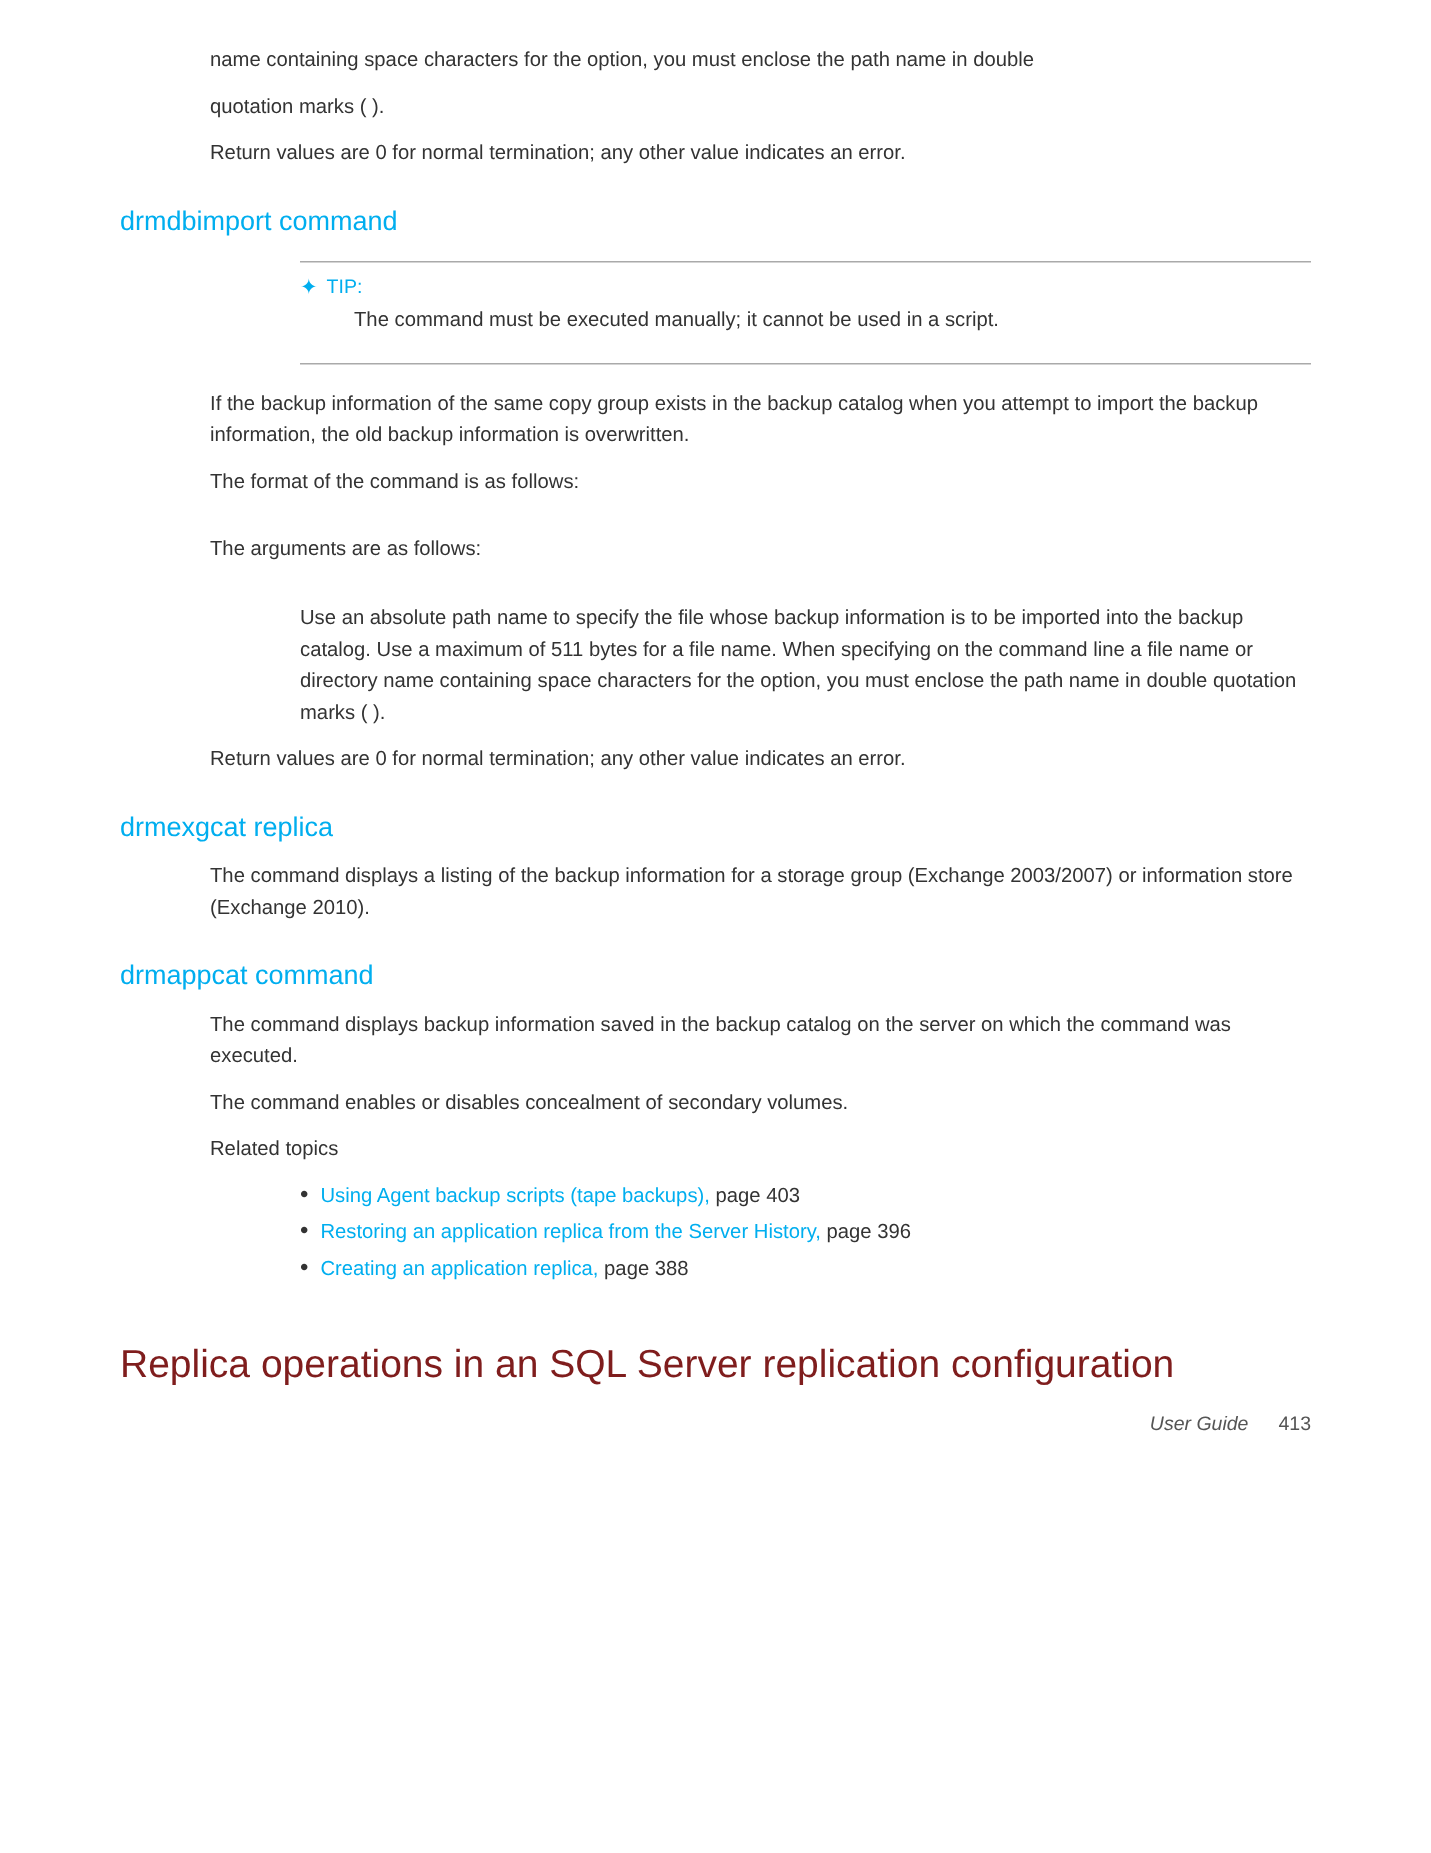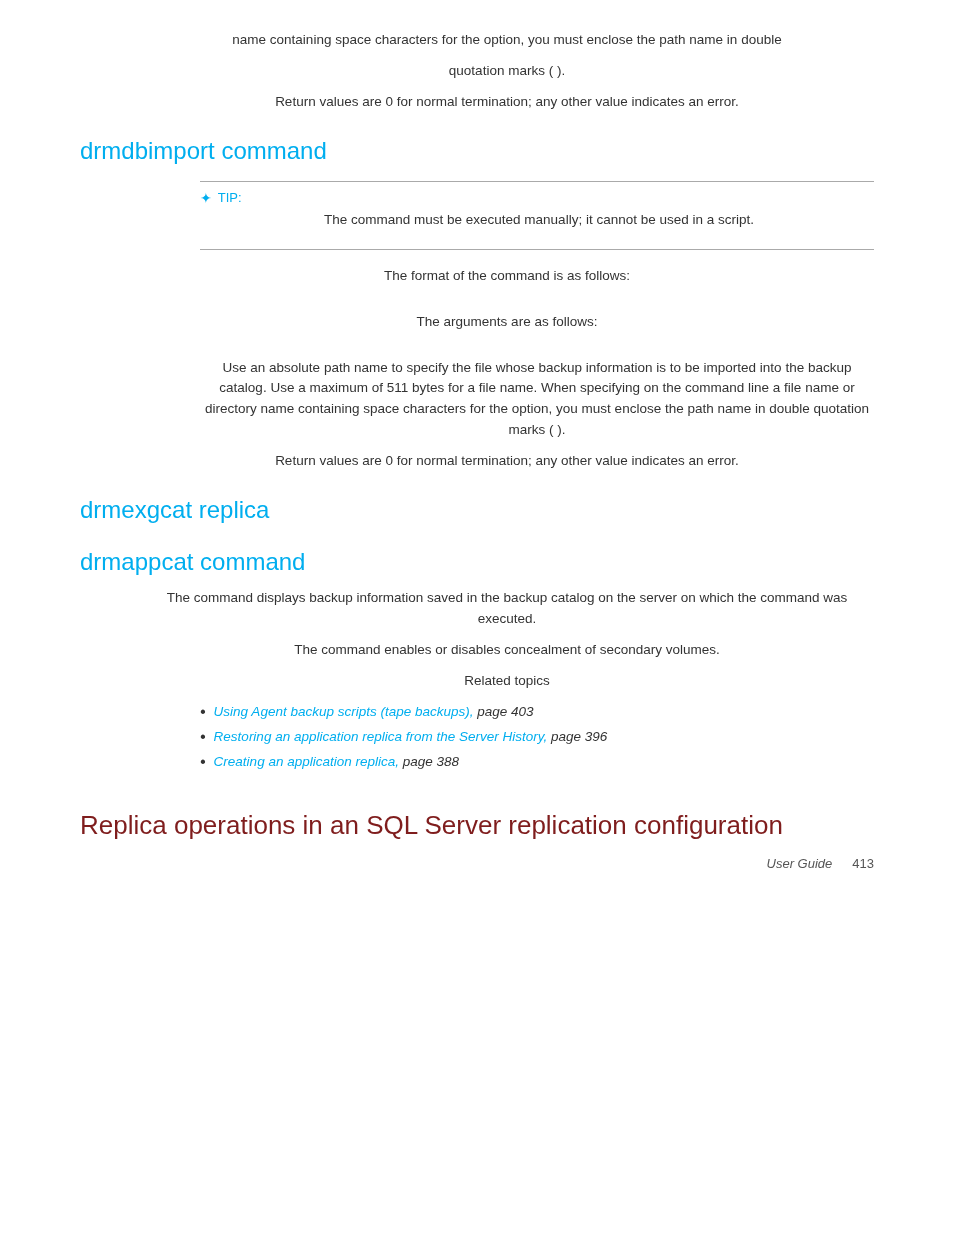--- a/index.html
+++ b/index.html
@@ -14,62 +14,60 @@
     }
     .page-content {
       max-width: 794px;
       margin: 0 auto;
     }
     .indent {
       margin-left: 60px;
     }
     .section-heading {
       color: #00AEEF;
-      font-size: 24px;
+      font-size: 18px;
       font-weight: normal;
       margin: 24px 0 12px 0;
     }
     .large-heading {
       color: #7f1d1d;
       font-size: 26px;
       font-weight: normal;
       margin: 36px 0 14px 0;
       line-height: 1.3;
     }
     p {
       margin-bottom: 10px;
       line-height: 1.55;
-      text-align: center;
     }
     .tip-box {
       border-top: 1.5px solid #aaa;
       border-bottom: 1.5px solid #aaa;
       padding: 8px 12px 8px 0;
       margin: 16px 0 16px 60px;
     }
     .tip-header {
       color: #00AEEF;
       font-size: 13px;
       display: flex;
       align-items: center;
       gap: 6px;
       margin-bottom: 4px;
     }
     .tip-icon {
       font-size: 14px;
       color: #00AEEF;
     }
     .tip-body {
-      margin-left: 16px;
+      margin-left: 36px;
       line-height: 1.55;
     }
     .bullet-list {
       list-style: none;
       margin: 4px 0 4px 60px;
-      font-style: italic;
     }
     .bullet-list li {
       display: flex;
       align-items: flex-start;
       margin-bottom: 4px;
       line-height: 1.55;
     }
     .bullet-list li::before {
       content: "•";
       margin-right: 8px;
@@ -109,31 +107,35 @@
 
   <h2 class="section-heading">drmdbimport command</h2>
   <div class="indent">
     <div class="tip-box">
       <div class="tip-header">
         <span class="tip-icon">✦</span>
         <span>TIP:</span>
       </div>
       <p class="tip-body">The                    command must be executed manually; it cannot be used in a script.</p>
     </div>
+    <p>If the backup information of the same copy group exists in the backup catalog when you attempt to import the backup information, the old backup information is overwritten.</p>
     <p>The format of the command is as follows:</p>
     <br>
     <p>The arguments are as follows:</p>
     <br>
     <div class="indent">
       <p>Use an absolute path name to specify the file whose backup information is to be imported into the backup catalog. Use a maximum of 511 bytes for a file name. When specifying on the command line a file name or directory name containing space characters for the     option, you must enclose the path name in double quotation marks (  ).</p>
     </div>
     <p>Return values are 0 for normal termination; any other value indicates an error.</p>
   </div>
 
   <h2 class="section-heading">drmexgcat replica</h2>
+  <div class="indent">
+    <p>The               command displays a listing of the backup information for a storage group (Exchange 2003/2007) or information store (Exchange 2010).</p>
+  </div>
 
   <h2 class="section-heading">drmappcat command</h2>
   <div class="indent">
     <p>The               command displays backup information saved in the backup catalog on the server on which the command was executed.</p>
   </div>
 
   <div class="indent">
     <p>The               command enables or disables concealment of secondary volumes.</p>
     <p class="bold">Related topics</p>
     <ul class="bullet-list">

